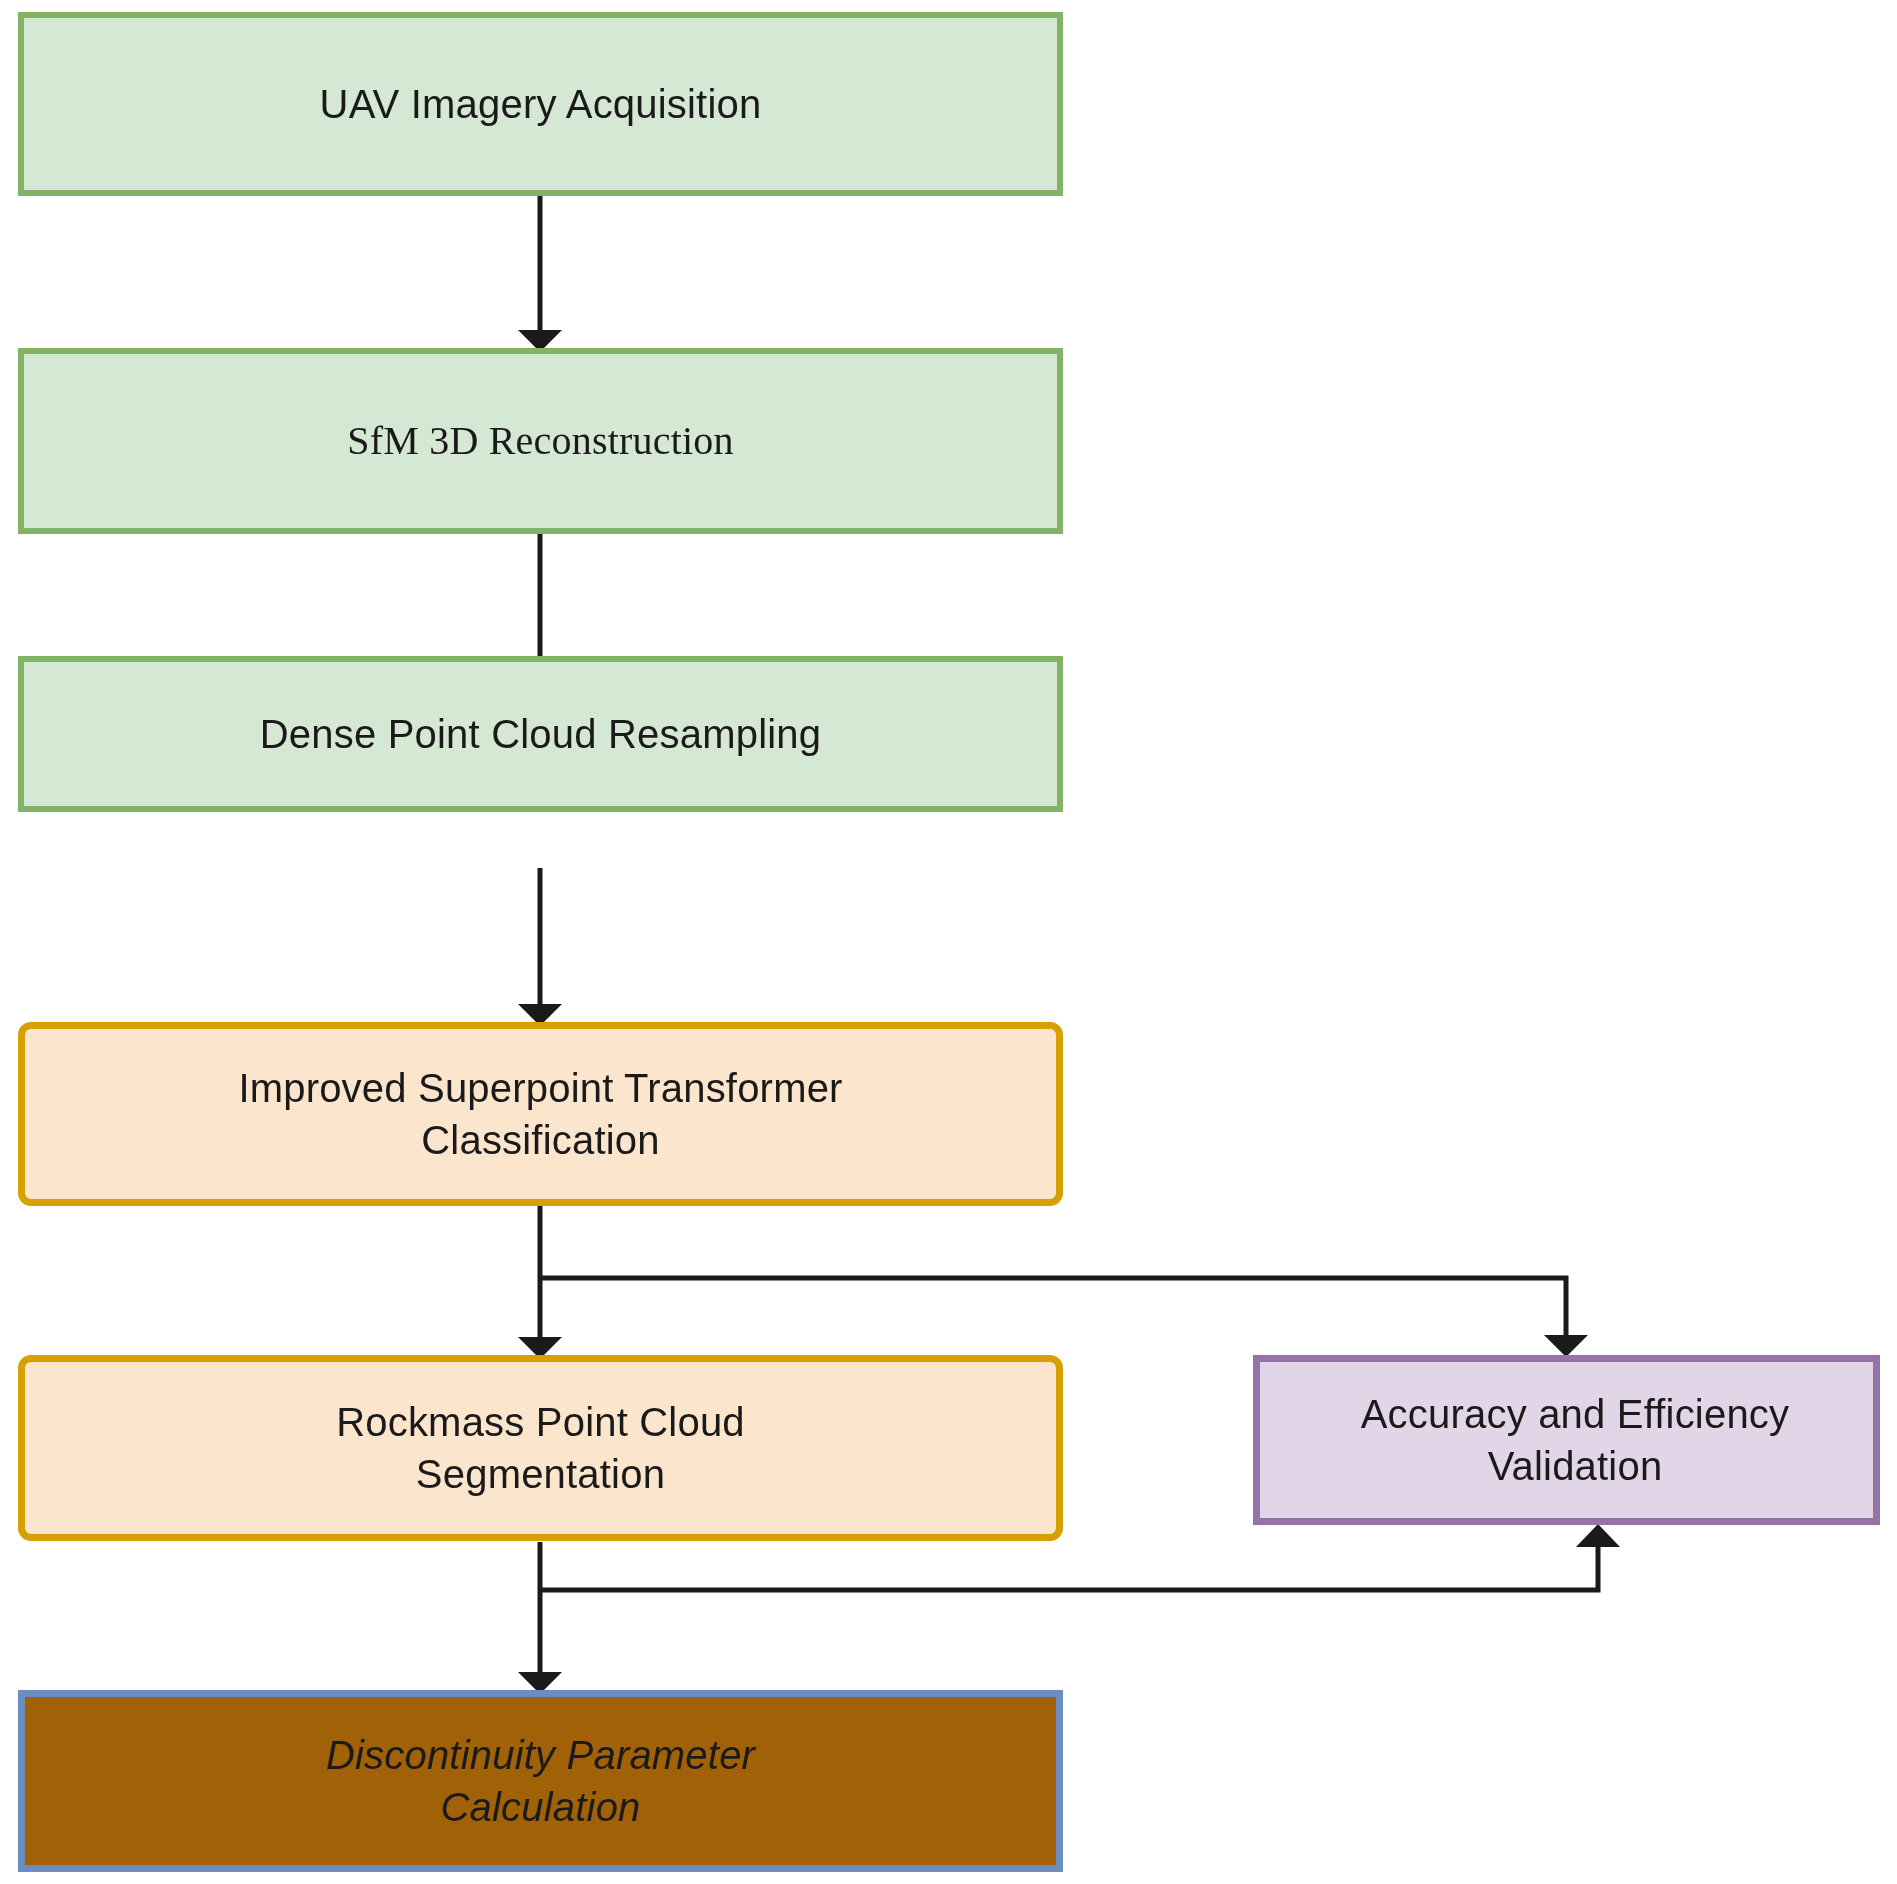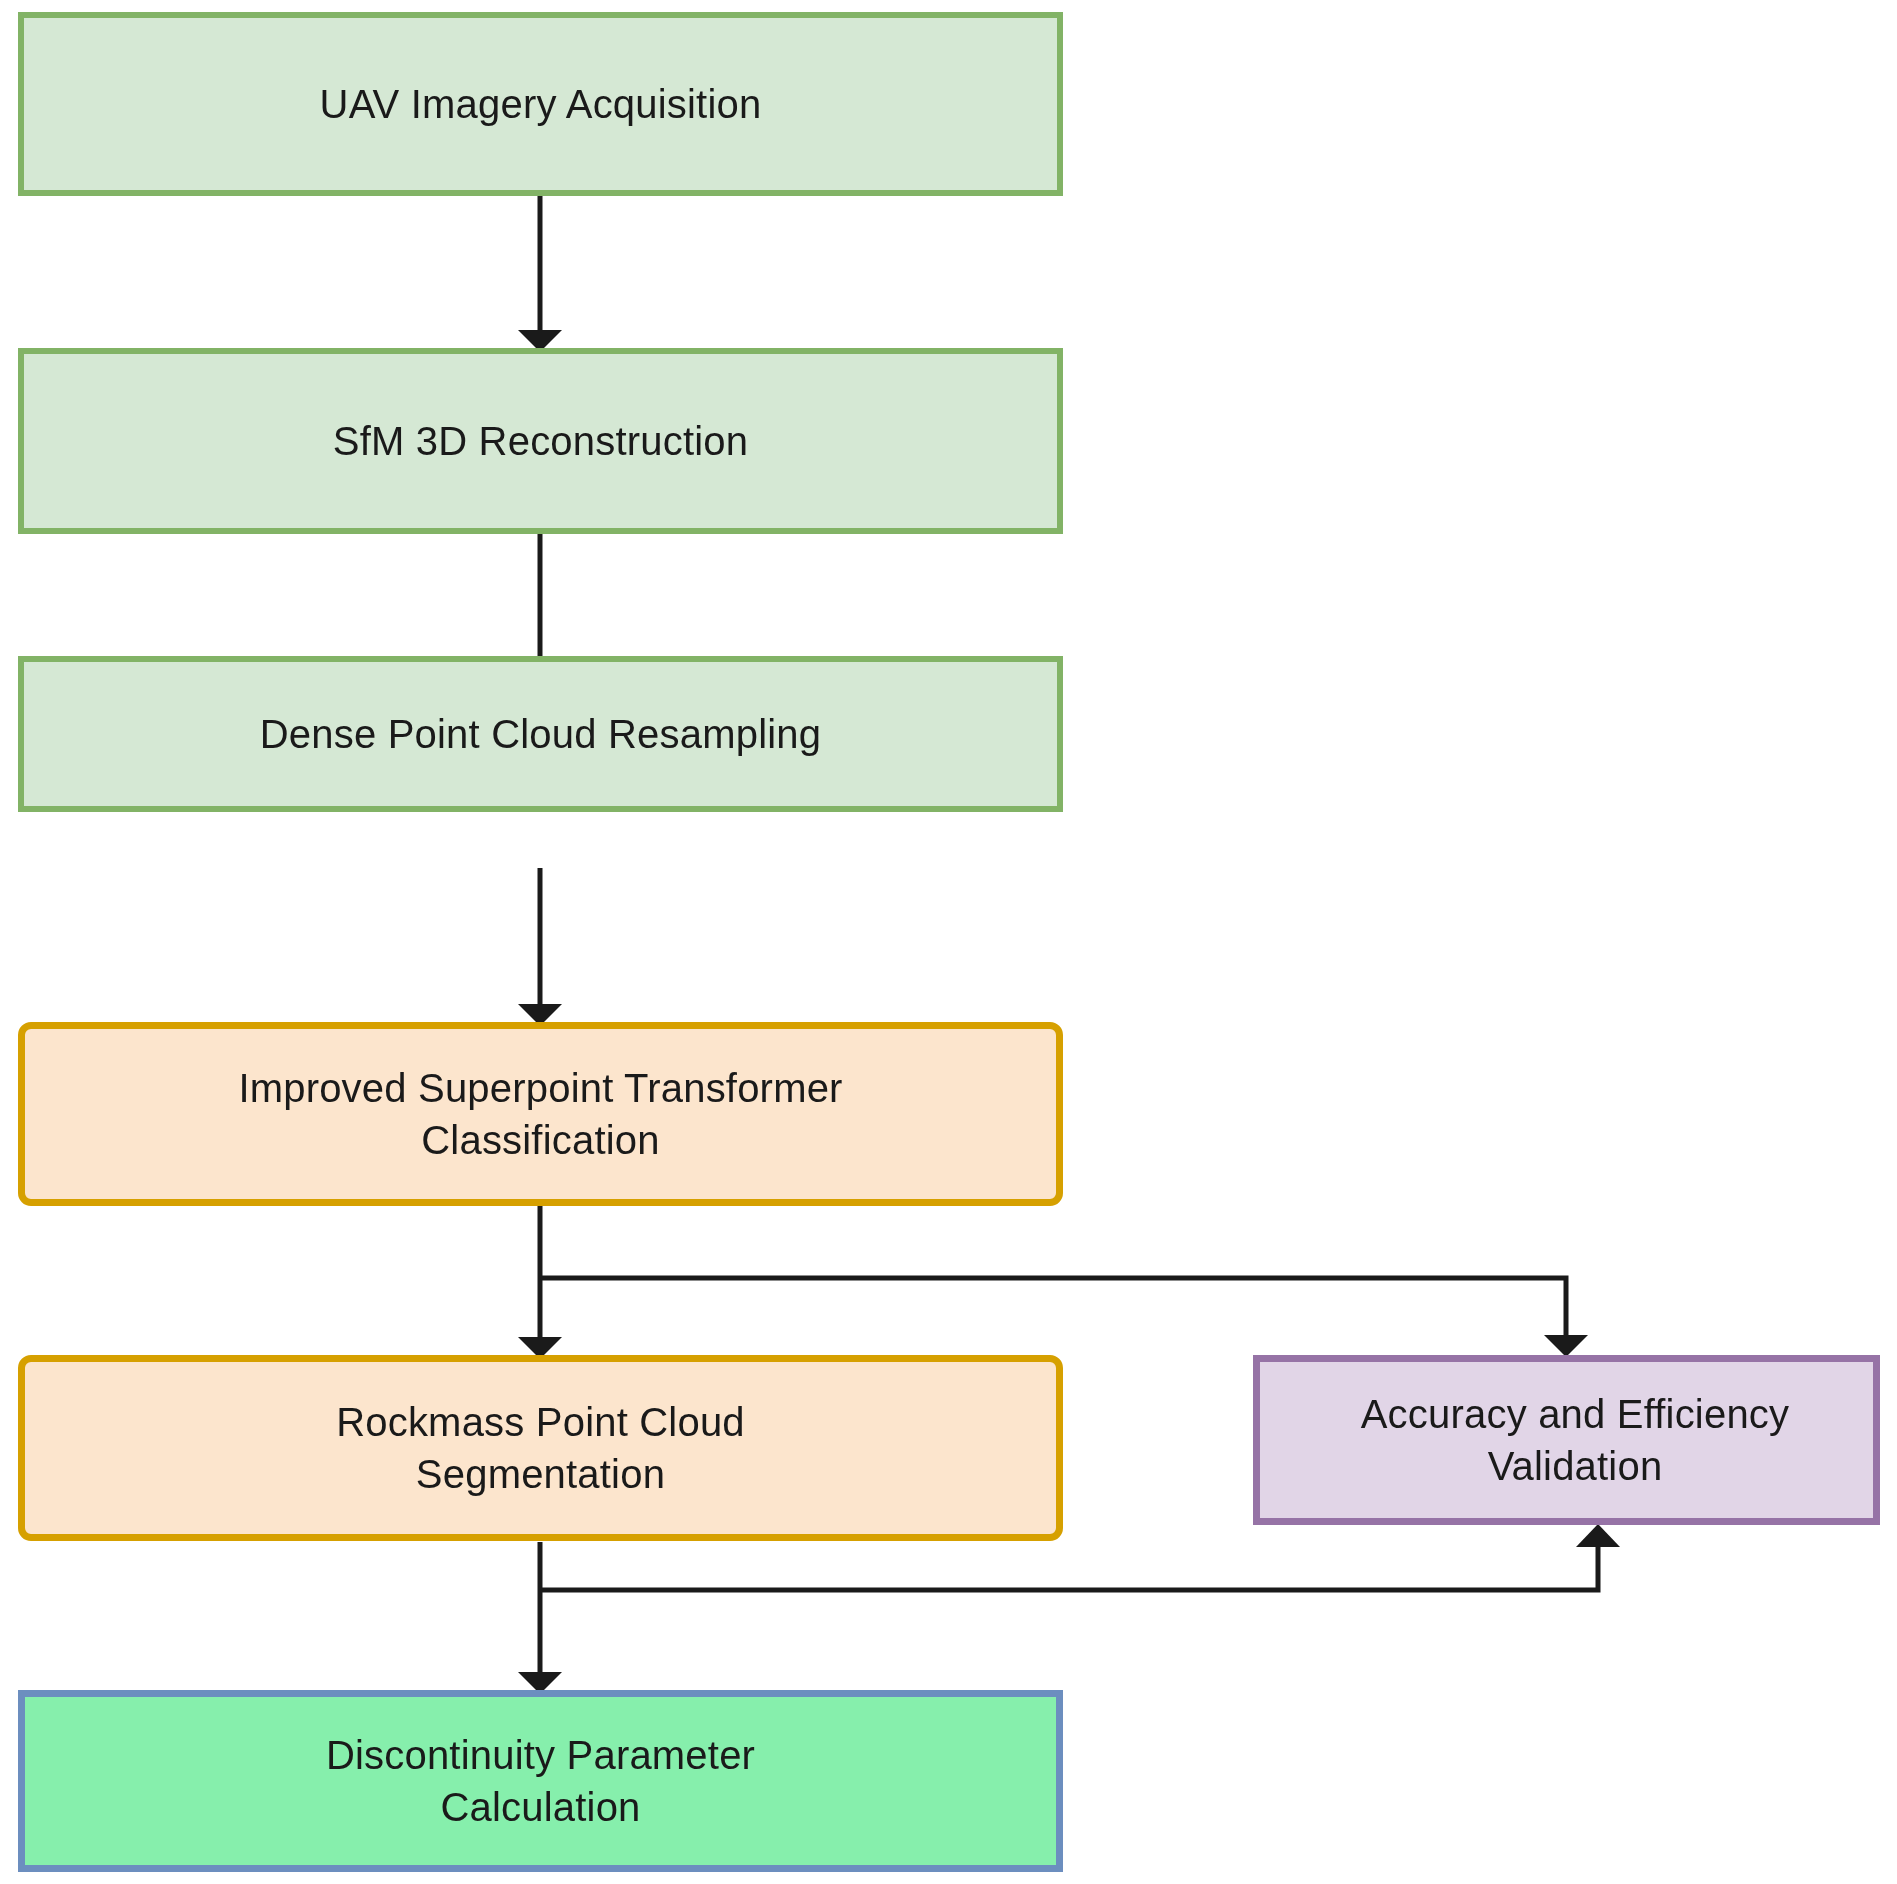--- a/index.html
+++ b/index.html
@@ -27,21 +27,21 @@
     font-size: 40px;
     line-height: 1.30;
     color: #1a1a1a;
     letter-spacing: 0.2px;
     padding: 6px 14px;
     white-space: pre-line;
     border-style: solid;
   }
   .node.green  { background: #d5e8d4; border-color: #82b366; border-width: 6px; }
   .node.orange { background: #fce5cd; border-color: #d6a000; border-width: 7px; border-radius: 13px; }
-  .node.blue   { background: #86efac; border-color: #6c8ebf; border-width: 7px; }
+  .node.blue   { background: #a16207; border-color: #6c8ebf; border-width: 7px; font-style: italic; }
   .node.purple { background: #e1d5e7; border-color: #9673a6; border-width: 7px; padding-left: 31px; }
 
   .edge-layer {
     position: absolute;
     left: 0;
     top: 0;
     width: 1897px;
     height: 1884px;
     pointer-events: none;
   }
@@ -94,21 +94,21 @@
         <path d="M 540 1590 L 1598 1590 L 1598 1547"></path>
         <path d="M 1576 1547 L 1620 1547 L 1598 1524 Z" fill="#1a1a1a" stroke="none"></path>
       </g>
     </g>
   </svg>
 
   <div class="node green" style="left:18px; top:12px; width:1045px; height:184px;justify-content:center;">
     <span>UAV Imagery Acquisition</span>
   </div>
 
-  <div class="node green" style="left:18px; top:348px; width:1045px; height:186px;">
+  <div class="node green" style="left:18px; top:348px; width:1045px; height:186px;font-family:Liberation Serif, serif;">
     <span>SfM 3D Reconstruction</span>
   </div>
 
   <div class="node green" style="left:18px; top:656px; width:1045px; height:156px;">
     <span>Dense Point Cloud Resampling</span>
   </div>
 
   <div class="node orange" style="left:18px; top:1022px; width:1045px; height:184px;">
     <span>Improved Superpoint Transformer
 Classification</span>

